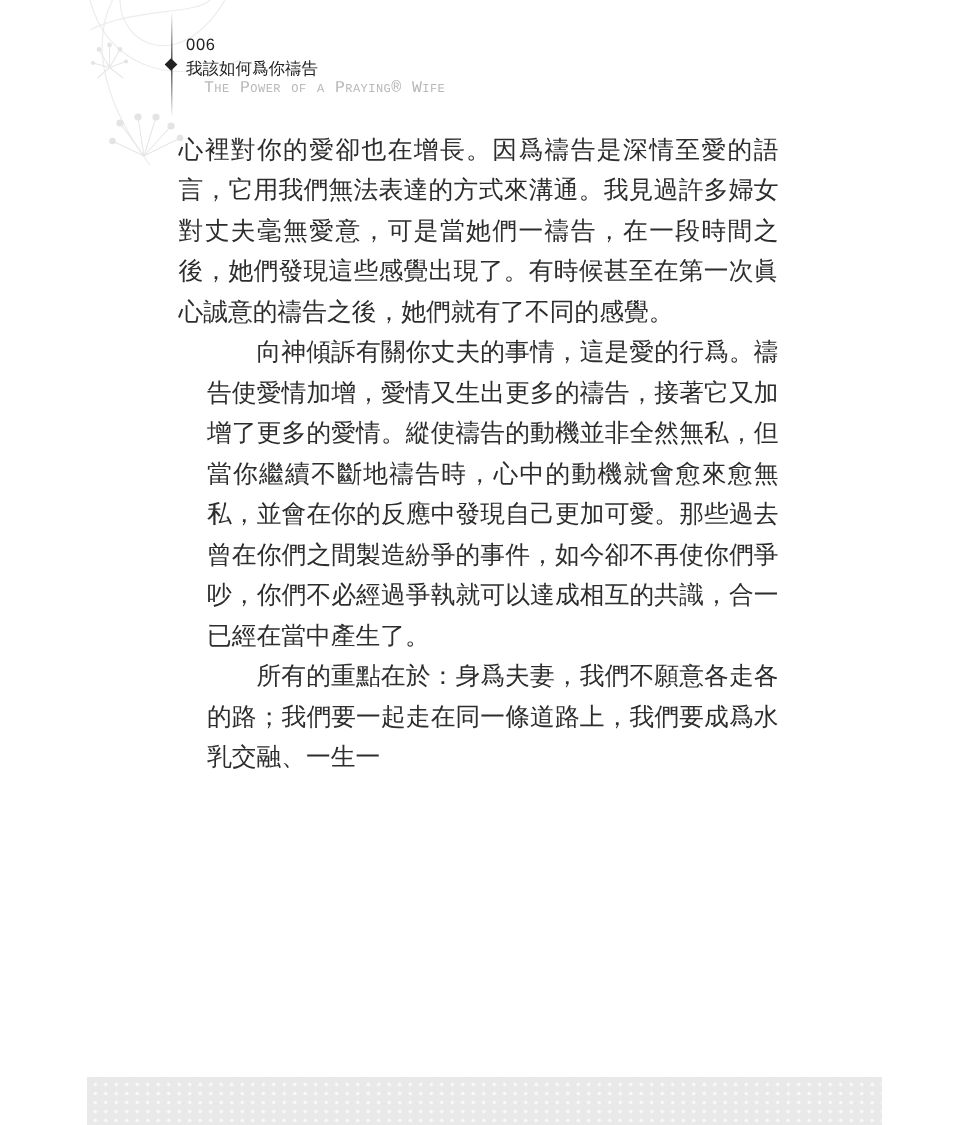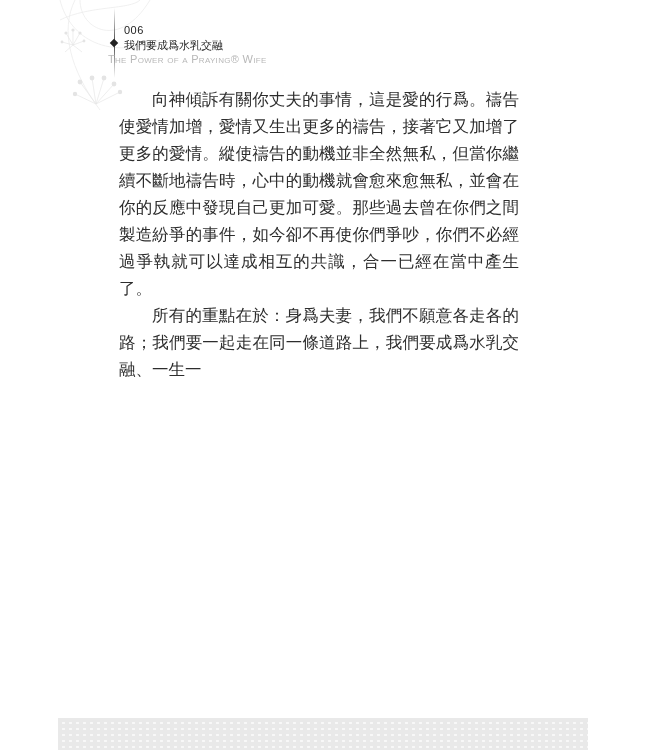--- a/index.html
+++ b/index.html
@@ -52,45 +52,46 @@
     .book-title-cn {
       position: absolute;
       left: 124px;
       top: 38px;
       font-size: 11px;
       color: #222;
       font-family: "Liberation Serif", serif;
     }
     .book-title-en {
       position: absolute;
-      left: 108px;
+      left: 136px;
       top: 53px;
       font-size: 11px;
       color: #b8b8b8;
       font-variant: small-caps;
       letter-spacing: 0.3px;
-      font-family: Liberation Sans, sans-serif;
+      font-family: Liberation Mono, monospace;
     }
     .body-text {
       position: absolute;
       left: 119px;
       top: 86px;
       width: 400px;
       font-size: 16.5px;
       line-height: 27px;
       color: #2d2d2d;
       font-family: "DejaVu Serif", serif;
     }
     .body-text p {
       margin: 0;
       text-align: justify;
       text-align-last: left;
     }
     .body-text p.indent {
       text-indent: 2em;
+      margin-left: 19px;
     }
     .bottom-band {
       position: absolute;
       left: 58px;
       top: 718px;
       width: 530px;
       height: 32px;
       background-color: #e9e9e9;
       background-image: radial-gradient(circle, #f8f8f8 1.1px, rgba(255,255,255,0) 1.4px);
       background-size: 7px 6px;
@@ -134,21 +135,22 @@
     <circle cx="114" cy="84" r="2.4"></circle>
     <circle cx="120" cy="92" r="2.2"></circle>
     <circle cx="75" cy="94" r="2.2"></circle>
   </g>
 </svg>
 
 <div class="header-rule"></div>
 <div class="header-dot"></div>
 
 <div class="page-number">006</div>
-<div class="book-title-cn">我們要成爲水乳交融</div>
+<div class="book-title-cn">我該如何爲你禱告</div>
 <div class="book-title-en">The Power of a Praying® Wife</div>
 
 <div class="body-text">
+  <p>心裡對你的愛卻也在增長。因爲禱告是深情至愛的語言，它用我們無法表達的方式來溝通。我見過許多婦女對丈夫毫無愛意，可是當她們一禱告，在一段時間之後，她們發現這些感覺出現了。有時候甚至在第一次眞心誠意的禱告之後，她們就有了不同的感覺。</p>
   <p class="indent">向神傾訴有關你丈夫的事情，這是愛的行爲。禱告使愛情加增，愛情又生出更多的禱告，接著它又加增了更多的愛情。縱使禱告的動機並非全然無私，但當你繼續不斷地禱告時，心中的動機就會愈來愈無私，並會在你的反應中發現自己更加可愛。那些過去曾在你們之間製造紛爭的事件，如今卻不再使你們爭吵，你們不必經過爭執就可以達成相互的共識，合一已經在當中產生了。</p>
   <p class="indent">所有的重點在於：身爲夫妻，我們不願意各走各的路；我們要一起走在同一條道路上，我們要成爲水乳交融、一生一</p>
 </div>
 
 <div class="bottom-band"></div>
 
 </body></html>

